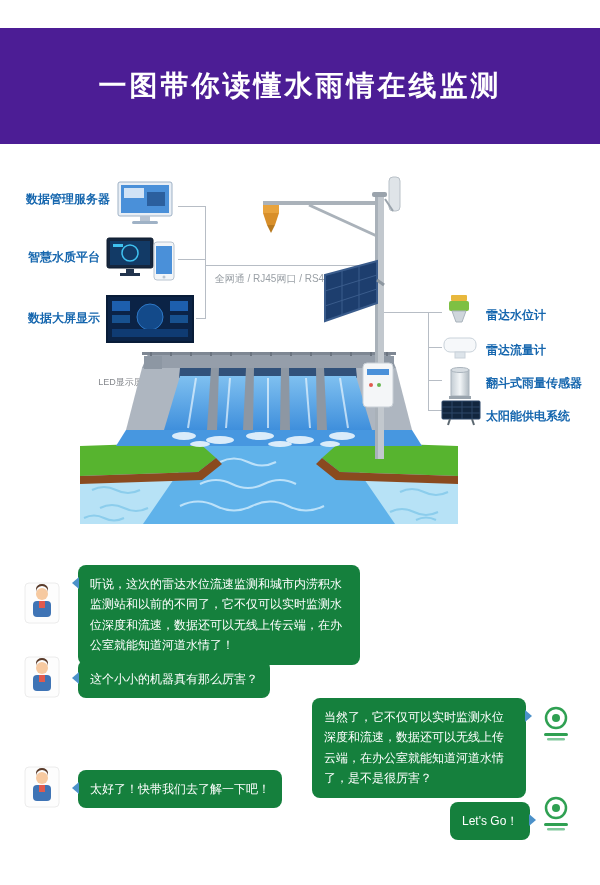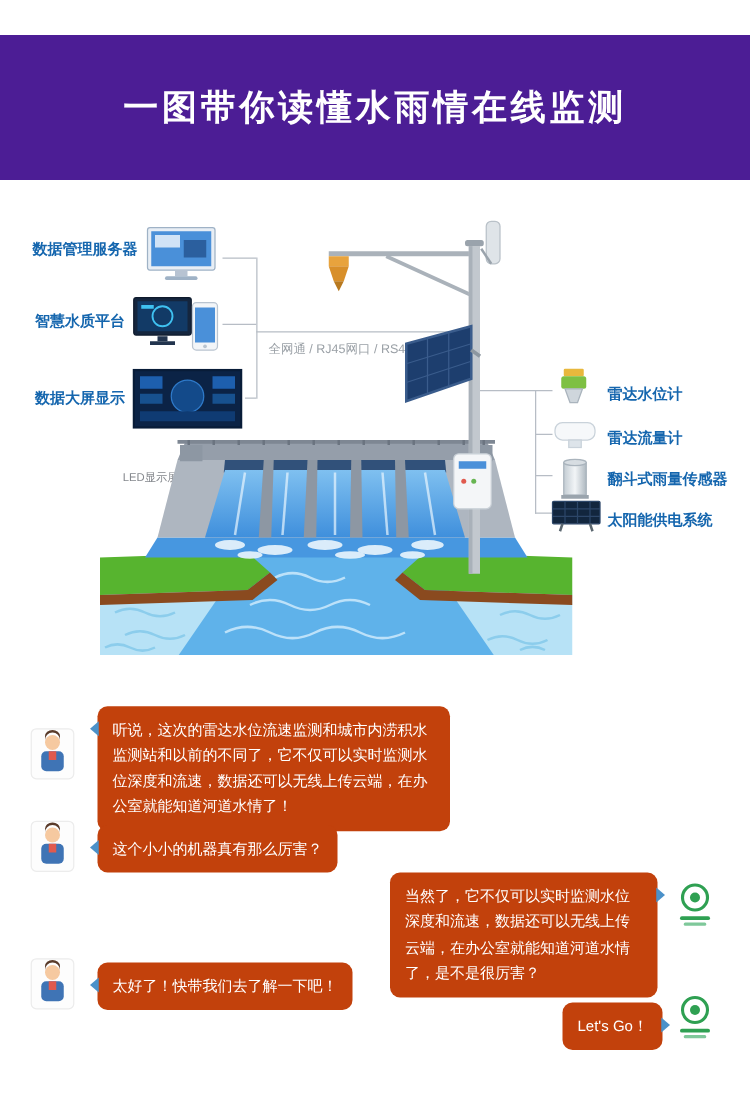--- a/index.html
+++ b/index.html
@@ -26,21 +26,21 @@
   .cline.v { width:1px; }
   .trans-title { position:absolute; color:#1566ae; font-weight:bold; font-size:12px; text-align:center; z-index:2; }
   .trans-detail { position:absolute; color:#9aa0a6; font-size:10px; text-align:center; z-index:2; }
   .dam-wrap { position:absolute; z-index:2; }
   .pole-wrap { position:absolute; z-index:3; }
   .dev-icon { position:absolute; z-index:2; }
 
   
   .chat { position:absolute; top:540px; left:0; width:600px; height:345px; }
   .bubble {
-    position:absolute; background:#c2410c; color:#fff;
+    position:absolute; background:#15803d; color:#fff;
     font-size:12px; line-height:1.7; padding:9px 12px; border-radius:8px; z-index:2;
   }
   .bubble.fit { white-space:nowrap; }
   .bubble.left::before {
     content:""; position:absolute; left:-6px; top:12px;
     border-top:6px solid transparent; border-bottom:6px solid transparent;
     border-right:7px solid #4b91c9;
   }
   .bubble.right::after {
     content:""; position:absolute; right:-6px; top:12px;

